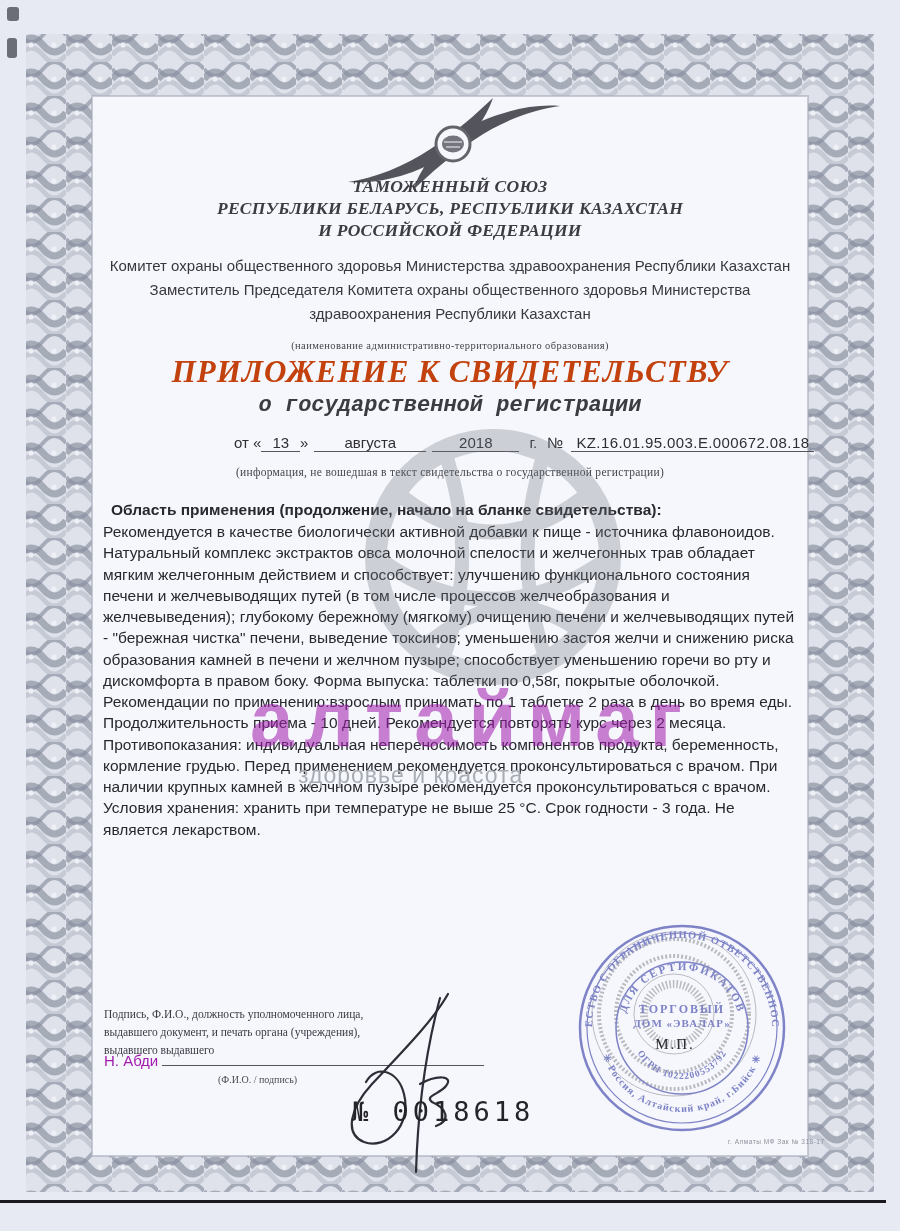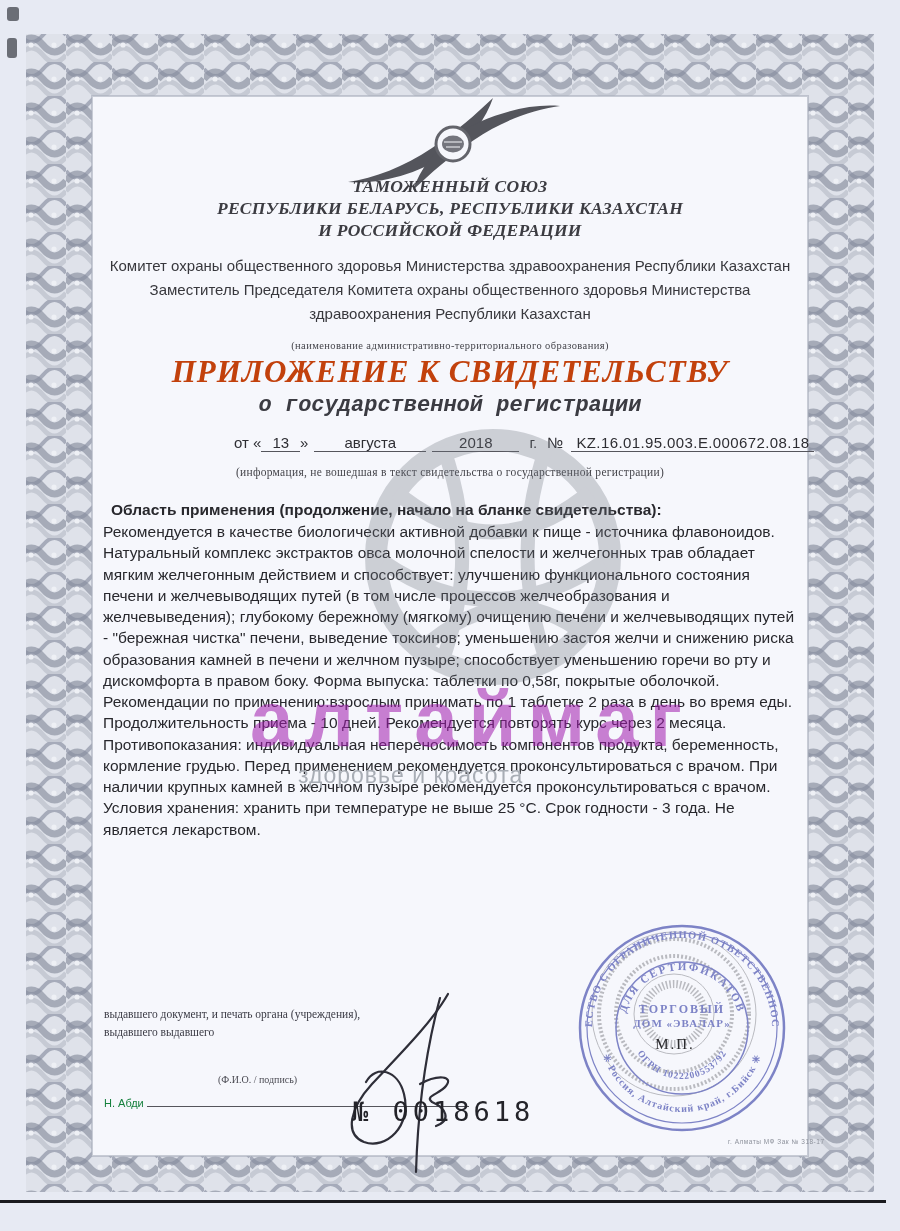--- a/index.html
+++ b/index.html
@@ -30,21 +30,21 @@
   .date-row .mon{padding:0 30px;margin-left:6px;}
   .date-row .yr{padding:0 27px;margin-left:6px;}
   .date-row .num{padding:0 5px;margin-left:8px;letter-spacing:.4px;}
   .date-row .lbl{margin-left:10px;}
   .info-cap{top:372px;font-family:"Liberation Serif",serif;font-size:11.5px;color:#45454b;letter-spacing:.3px;}
   .body-block{position:absolute;left:13px;top:405px;width:696px;text-align:left;
               font-size:15.5px;line-height:1.37;color:#28282d;}
   .body-block .bh{font-weight:bold;margin-bottom:1px;margin-left:8px;}
   .sig-cap{position:absolute;left:14px;top:912px;font-family:"Liberation Serif",serif;font-size:11.5px;
            line-height:1.55;color:#3a3a44;text-align:left;}
-  .sig-row{position:absolute;left:14px;top:957px;font-size:11px;color:#15803d;text-align:left;margin-top:41px;}
+  .sig-row{position:absolute;left:14px;top:957px;font-size:15px;color:#a21caf;text-align:left;}
   .sig-row .line{display:inline-block;width:322px;border-bottom:1px solid #55555c;height:14px;}
   .sig-field-cap{position:absolute;left:128px;top:980px;font-family:"Liberation Serif",serif;
                  font-size:10px;color:#4a4a52;}
   .sig-svg{position:absolute;left:320px;top:988px;z-index:5;}
   .stamp-svg{position:absolute;left:575px;top:921px;z-index:4;}
   .serial{position:absolute;left:352px;top:1096px;z-index:5;font-family:"DejaVu Sans Mono",monospace;
           font-size:27px;letter-spacing:4px;color:#232329;}
   .fine-print{position:absolute;left:728px;top:1138px;z-index:5;font-size:6.5px;color:#8d919b;letter-spacing:.5px;}
   .bottom-line{position:absolute;left:0;top:1200px;width:886px;height:3px;background:#1a1a1e;z-index:6;}
 </style>
@@ -120,20 +120,21 @@
     </div>
 
     <div class="center info-cap">(информация, не вошедшая в текст свидетельства о государственной регистрации)</div>
 
     <div class="body-block">
       <div class="bh">Область применения (продолжение, начало на бланке свидетельства):</div>
       <div>Рекомендуется в качестве биологически активной добавки к пище - источника флавоноидов. Натуральный комплекс экстрактов овса молочной спелости и желчегонных трав обладает мягким желчегонным действием и способствует: улучшению функционального состояния печени и желчевыводящих путей (в том числе процессов желчеобразования и желчевыведения); глубокому бережному (мягкому) очищению печени и желчевыводящих путей - "бережная чистка" печени, выведение токсинов; уменьшению застоя желчи и снижению риска образования камней в печени и желчном пузыре; способствует уменьшению горечи во рту и дискомфорта в правом боку. Форма выпуска: таблетки по 0,58г, покрытые оболочкой. Рекомендации по применению:взрослым принимать по 1 таблетке 2 раза в день во время еды. Продолжительность приема - 10 дней. Рекомендуется повторять курс через 2 месяца. Противопоказания: индивидуальная непереносимость компонентов продукта, беременность, кормление грудью. Перед применением рекомендуется проконсультироваться с врачом. При наличии крупных камней в желчном пузыре рекомендуется проконсультироваться с врачом. Условия хранения: хранить при температуре не выше 25 °С. Срок годности - 3 года. Не является лекарством.</div>
     </div>
 
     <div class="sig-cap">
+      <div>Подпись, Ф.И.О.,  должность уполномоченного лица,</div>
       <div>выдавшего документ, и печать органа (учреждения),</div>
       <div>выдавшего выдавшего</div>
     </div>
     <div class="sig-row">
       <span>Н. Абди</span>
       <span class="line"></span>
     </div>
     <div class="sig-field-cap">(Ф.И.О. / подпись)</div>
   </div>
 

